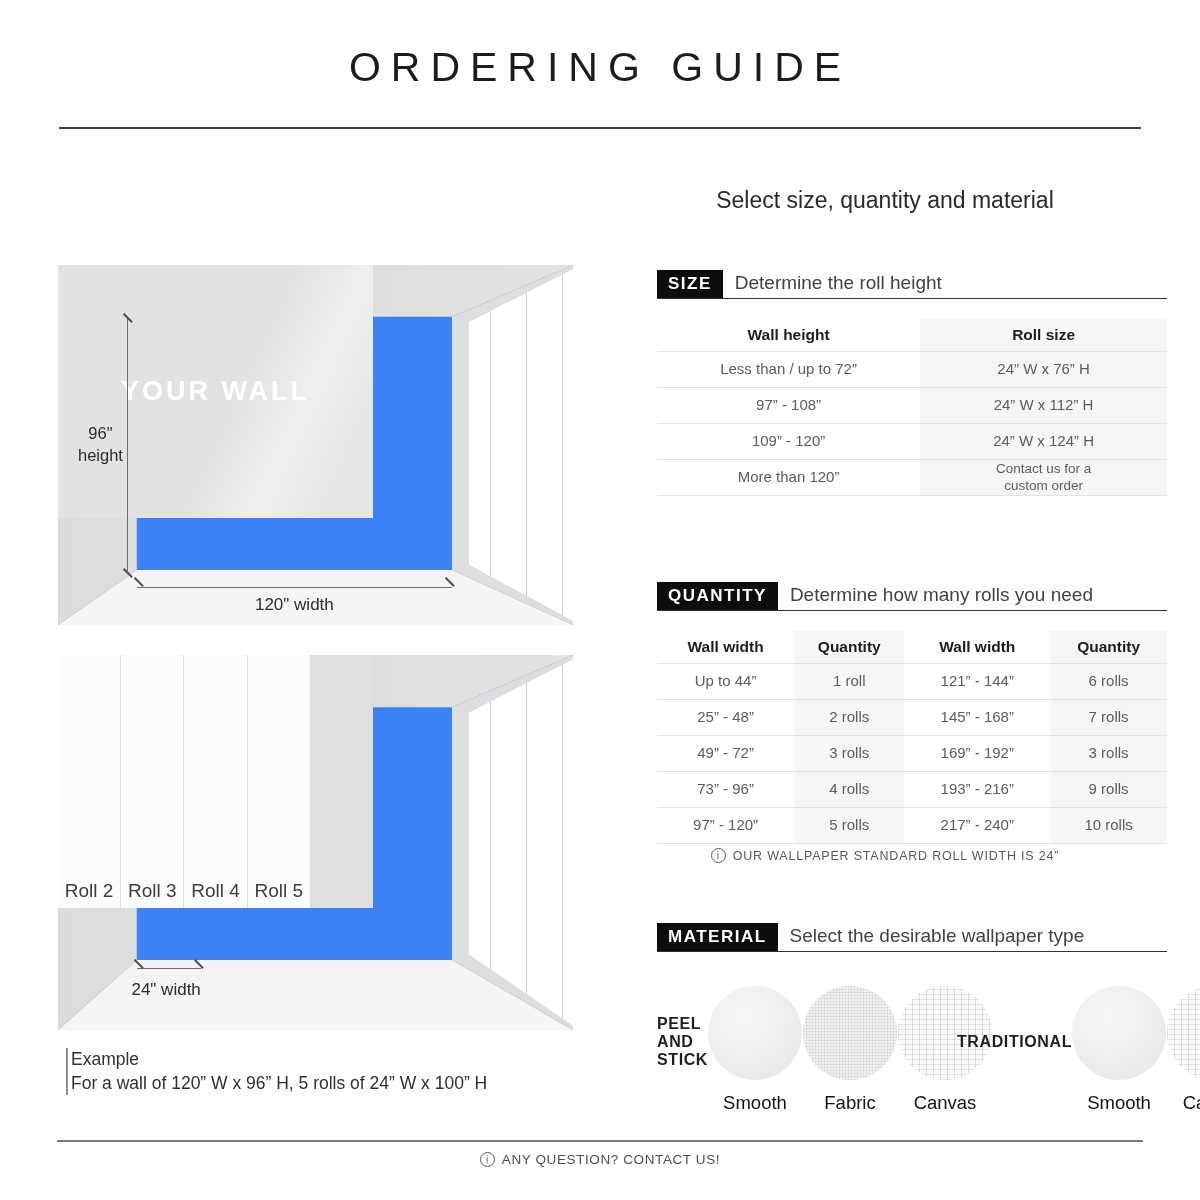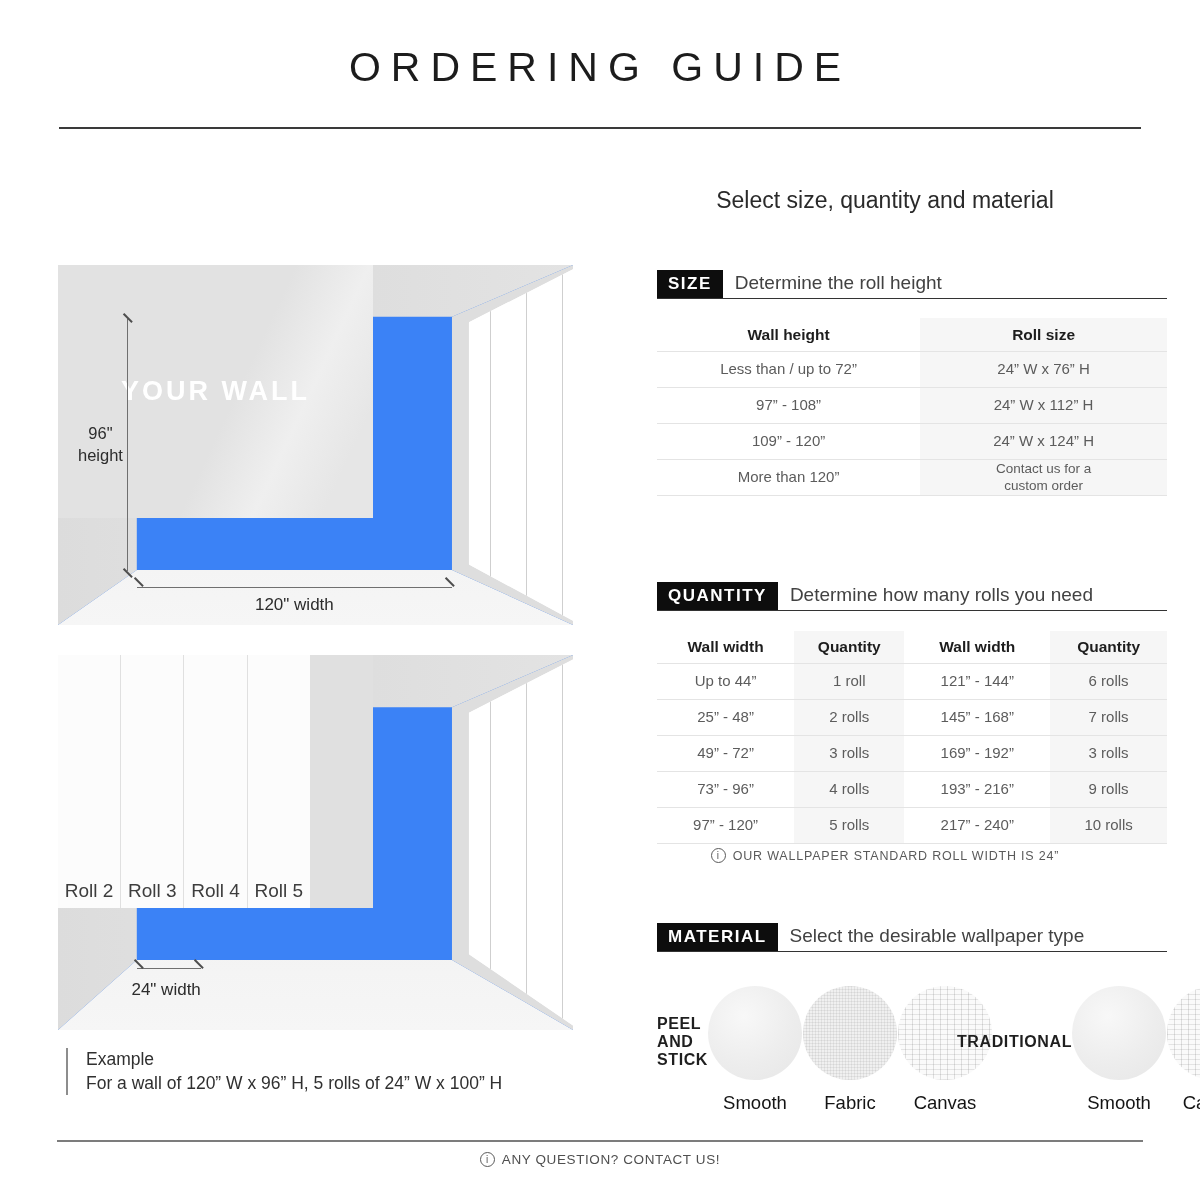--- a/index.html
+++ b/index.html
@@ -51,21 +51,21 @@
   .dim-v { width:1px; }
   .dim-v::before { top:-2px;    left:-5.5px; }
   .dim-v::after  { bottom:-2px; left:-5.5px; }
   .dim-h { height:1px; }
   .dim-h::before { left:-4px;  top:-5.5px; }
   .dim-h::after  { right:-4px; top:-5.5px; }
   .dim-label { position:absolute; text-align:center; color:#2c2c2c; font-size:17px; white-space:pre-line; line-height:1.3; }
 
   
   .example { position:absolute; top:1048px; left:66px; width:500px; border-left:2px solid #8d8d8d;
-             padding-left:18px; font-size:17.5px; color:#303030; line-height:1.35; }
+             padding-left:3px; font-size:17.5px; color:#303030; line-height:1.35; }
 
   
   .section { position:absolute; left:657px; width:510px;margin-top:7px; }
   .sec-head { display:flex; align-items:stretch; border-bottom:1.5px solid #333; }
   .badge { background:#0d0d0d; color:#ffffff; font-weight:700; font-size:17px;
            letter-spacing:1.5px; padding:4px 11px; display:flex; align-items:center; }
   .sec-sub { font-size:19px; color:#424242; margin-left:12px; align-self:center; padding-bottom:2px; }
 
   .grid-row { display:grid; align-items:center; border-bottom:1px solid #e4e4e4; }
   .size-row { grid-template-columns:51.6% 48.4%; height:36px; }

